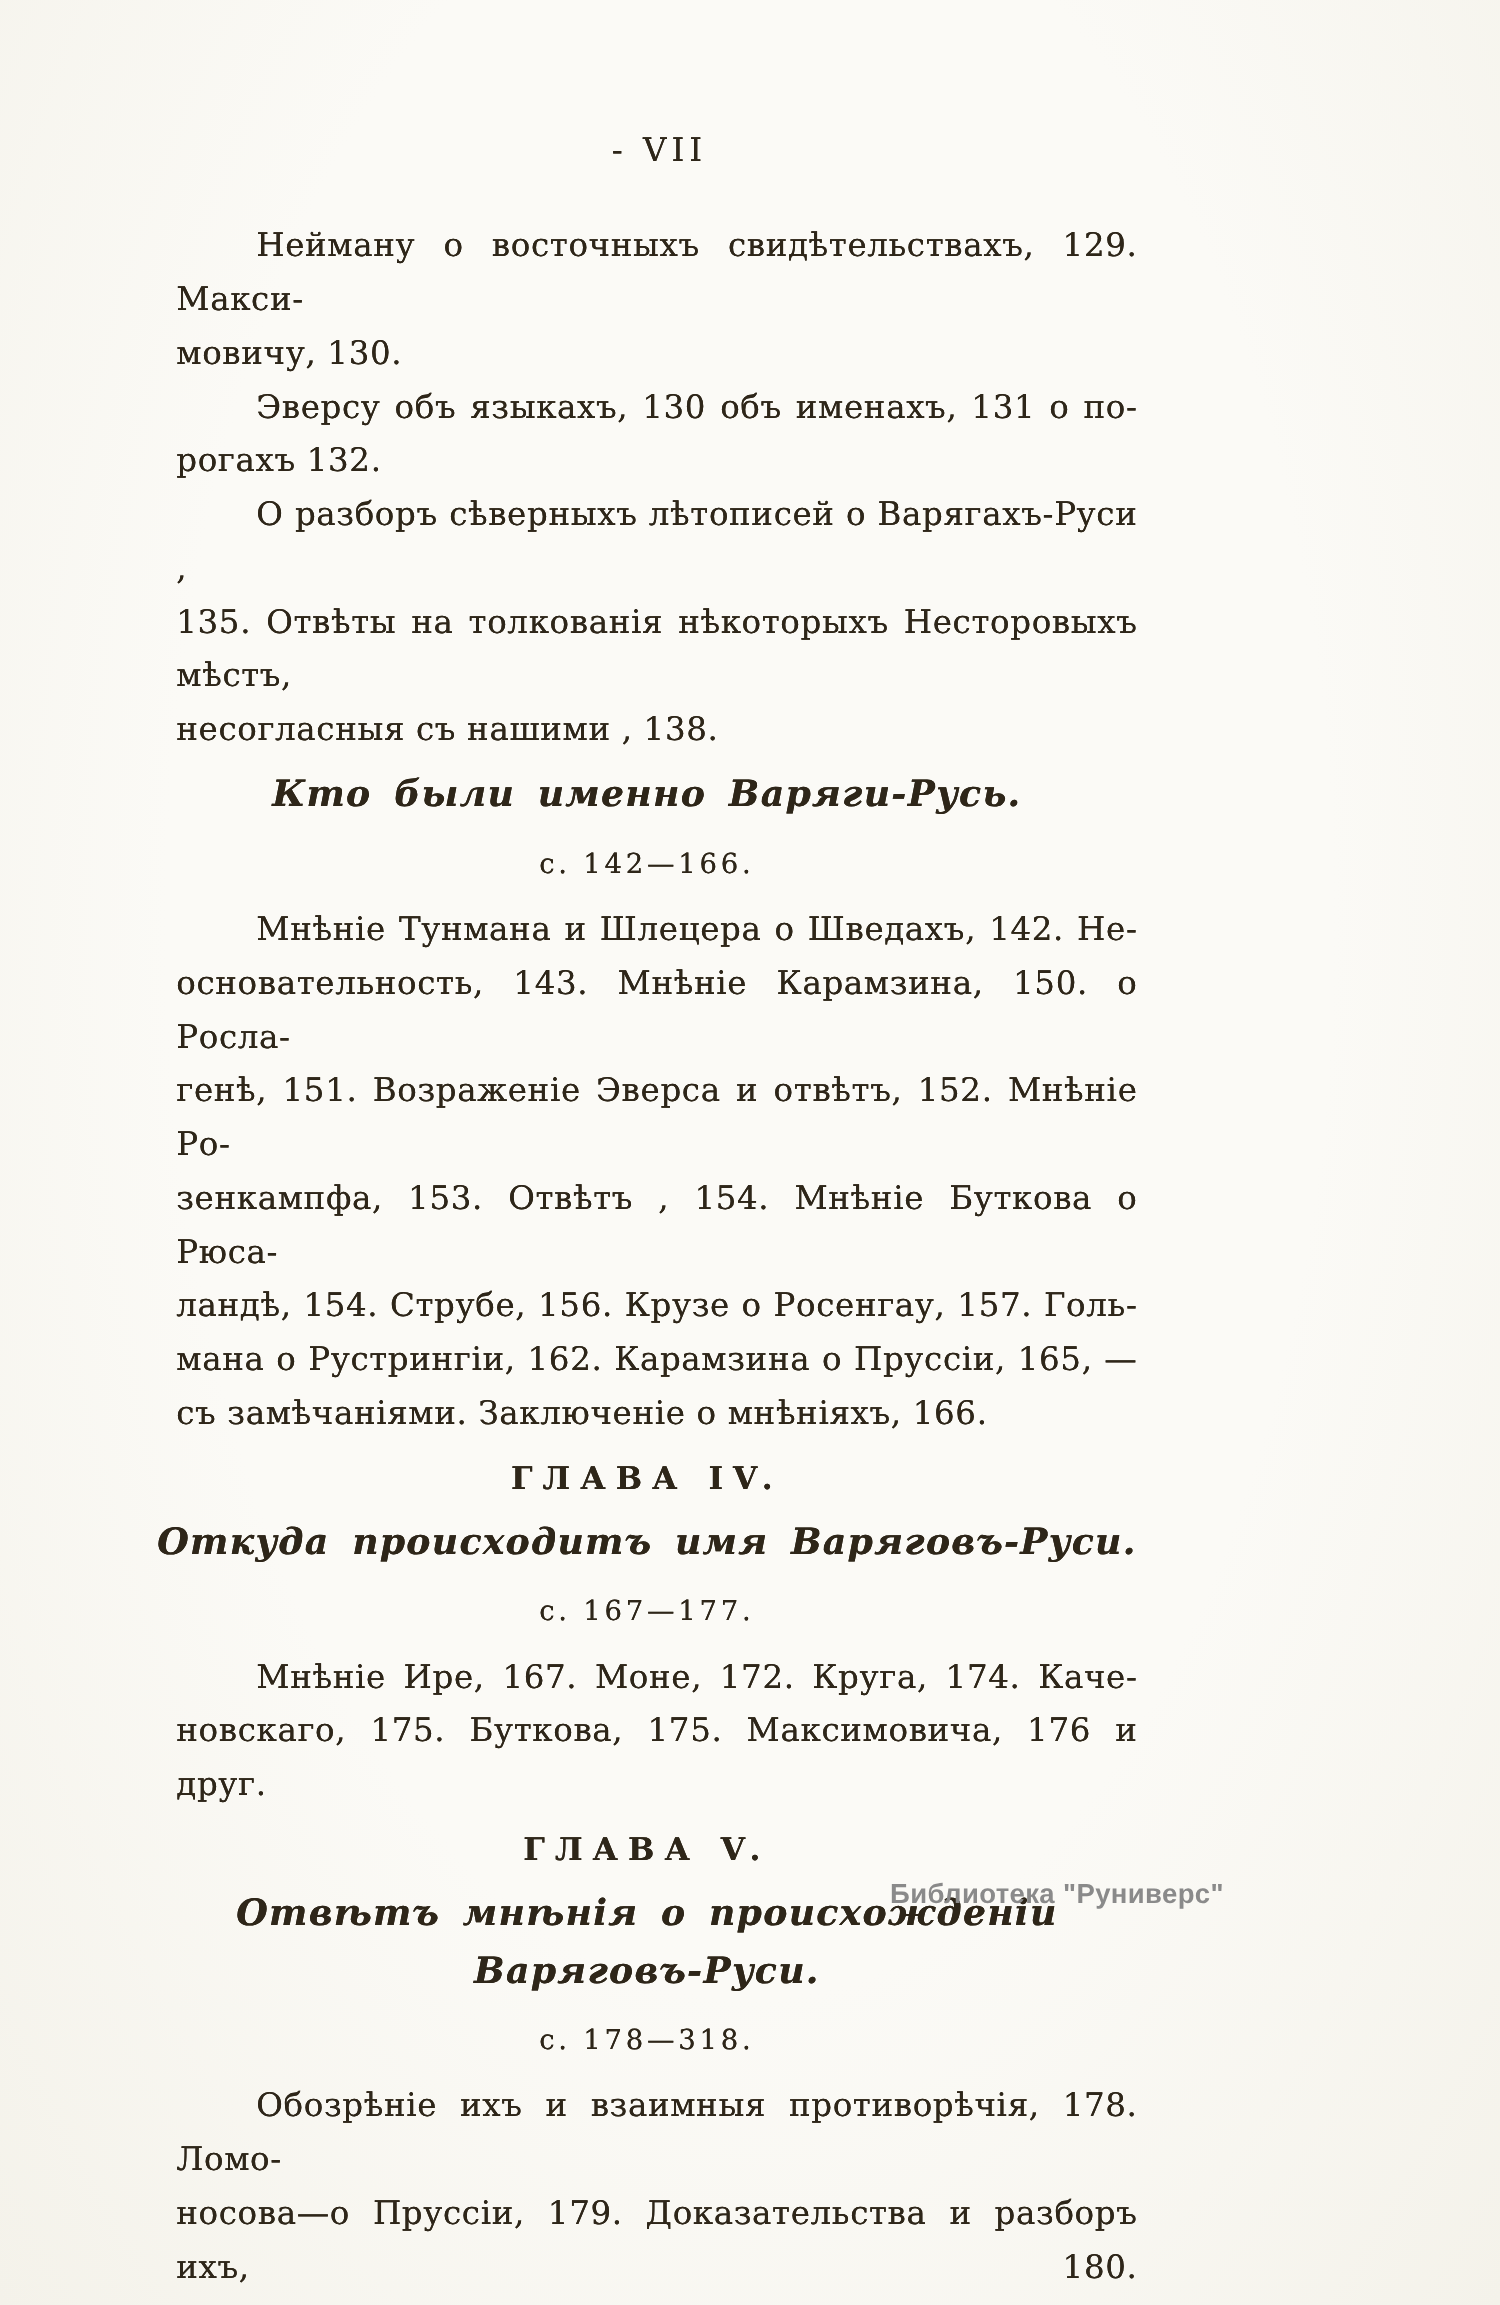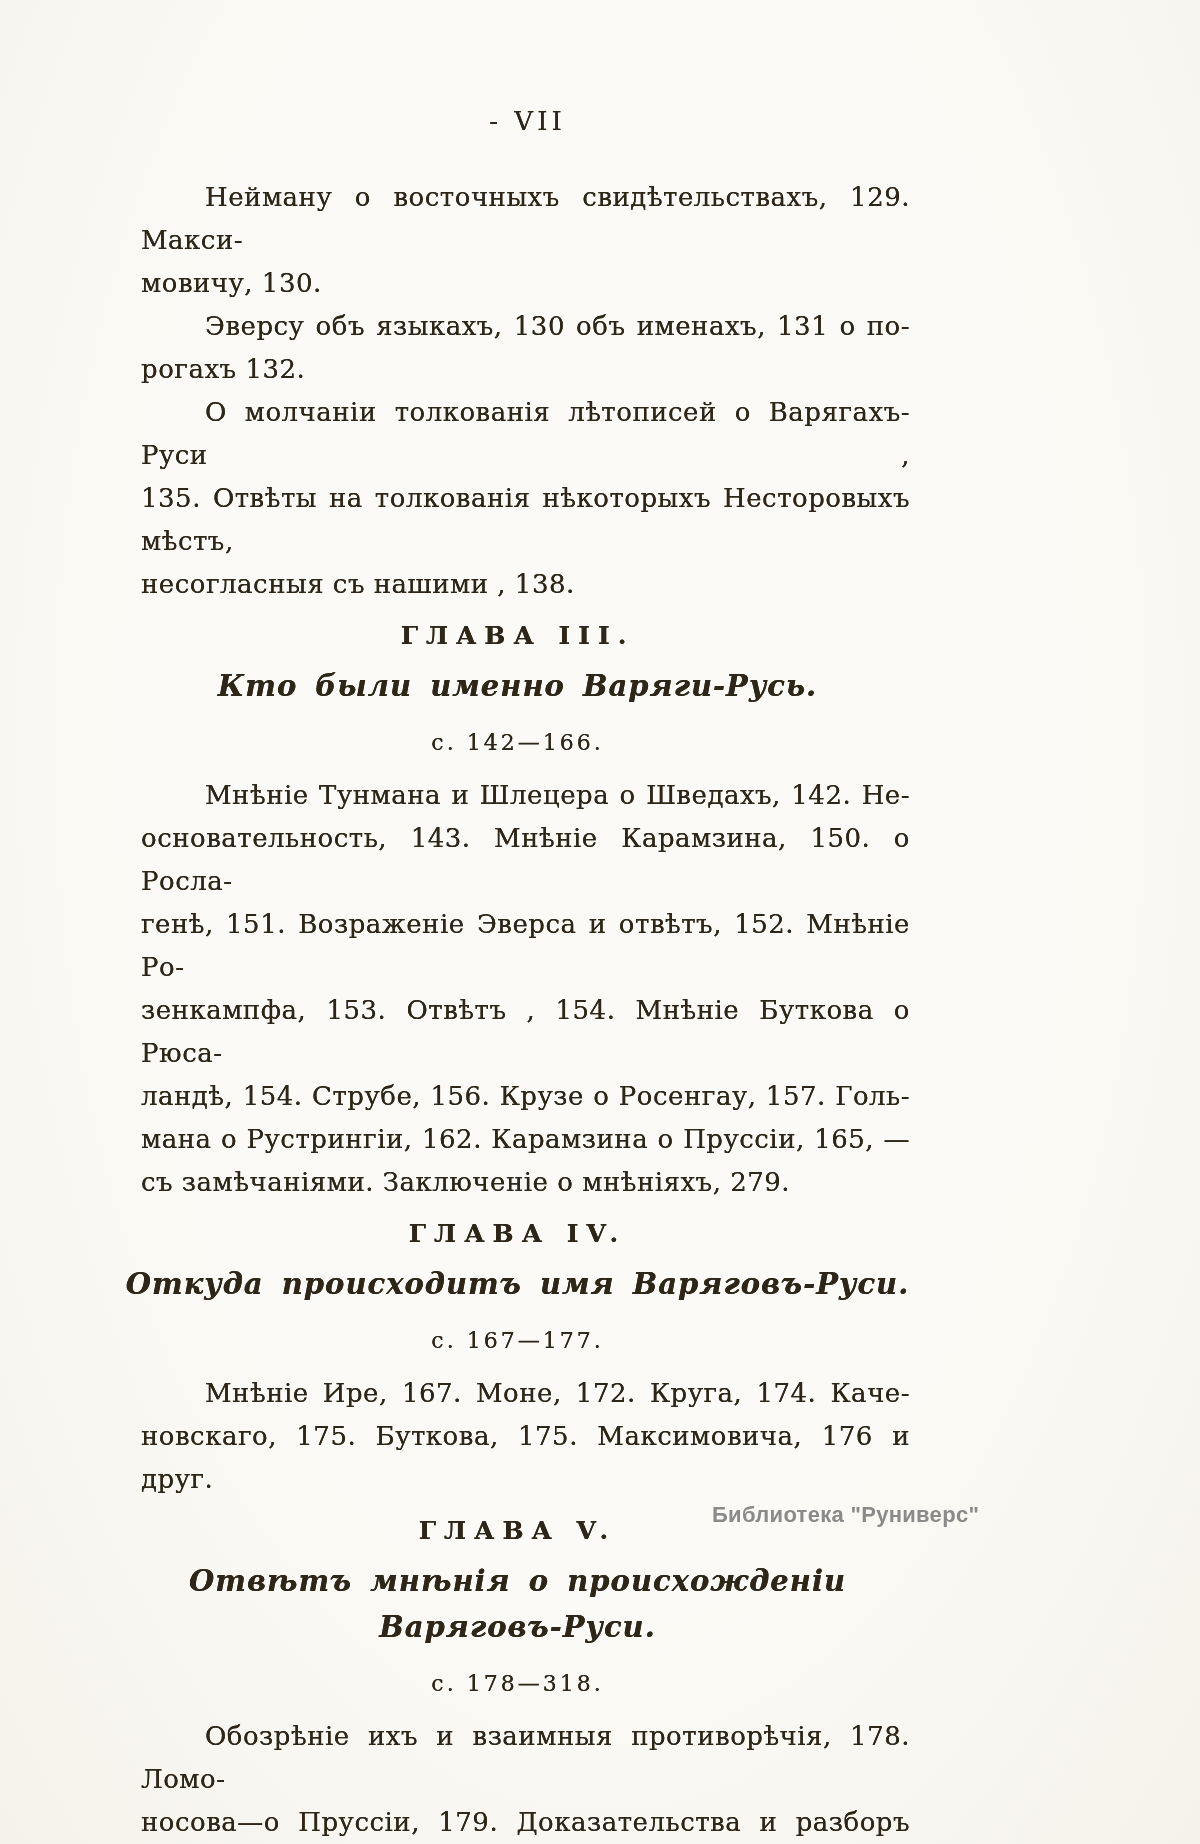--- a/index.html
+++ b/index.html
@@ -105,37 +105,36 @@
       <div class="line indent fill">Нейману о восточныхъ свидѣтельствахъ, 129. Макси-</div>
       <div class="line">мовичу, 130.</div>
     </div>
 
     <div class="para">
       <div class="line indent fill">Эверсу объ языкахъ, 130 объ именахъ, 131 о по-</div>
       <div class="line">рогахъ 132.</div>
     </div>
 
     <div class="para">
-      <div class="line indent fill">О молчаніи толкованія лѣтописей о Варягахъ-Руси ,</div>
+      <div class="line indent fill">О разборъ сѣверныхъ лѣтописей о Варягахъ-Руси ,</div>
       <div class="line fill">135. Отвѣты на толкованія нѣкоторыхъ Несторовыхъ мѣстъ,</div>
       <div class="line">несогласныя съ нашими , 138.</div>
     </div>
 
     <div class="chapter">
-      <div class="chapter-heading">ГЛАВА III.</div>
       <div class="chapter-title">Кто были именно Варяги-Русь.</div>
       <div class="chapter-pages">с. 142—166.</div>
       <div class="para">
         <div class="line indent fill">Мнѣніе Тунмана и Шлецера о Шведахъ, 142. Не-</div>
         <div class="line fill">основательность, 143. Мнѣніе Карамзина, 150. о Росла-</div>
         <div class="line fill">генѣ, 151. Возраженіе Эверса и отвѣтъ, 152. Мнѣніе Ро-</div>
         <div class="line fill">зенкампфа, 153. Отвѣтъ , 154. Мнѣніе Буткова о Рюса-</div>
         <div class="line fill">ландѣ, 154. Струбе, 156. Крузе о Росенгау, 157. Голь-</div>
         <div class="line fill">мана о Рустрингіи, 162. Карамзина о Пруссіи, 165, —</div>
-        <div class="line">съ замѣчаніями. Заключеніе о мнѣніяхъ, 279.</div>
+        <div class="line">съ замѣчаніями. Заключеніе о мнѣніяхъ, 166.</div>
       </div>
     </div>
 
     <div class="chapter">
       <div class="chapter-heading">ГЛАВА IV.</div>
       <div class="chapter-title">Откуда происходитъ имя Варяговъ-Руси.</div>
       <div class="chapter-pages">с. 167—177.</div>
       <div class="para">
         <div class="line indent fill">Мнѣніе Ире, 167. Моне, 172. Круга, 174. Каче-</div>
         <div class="line fill">новскаго, 175. Буткова, 175. Максимовича, 176 и друг.</div>

